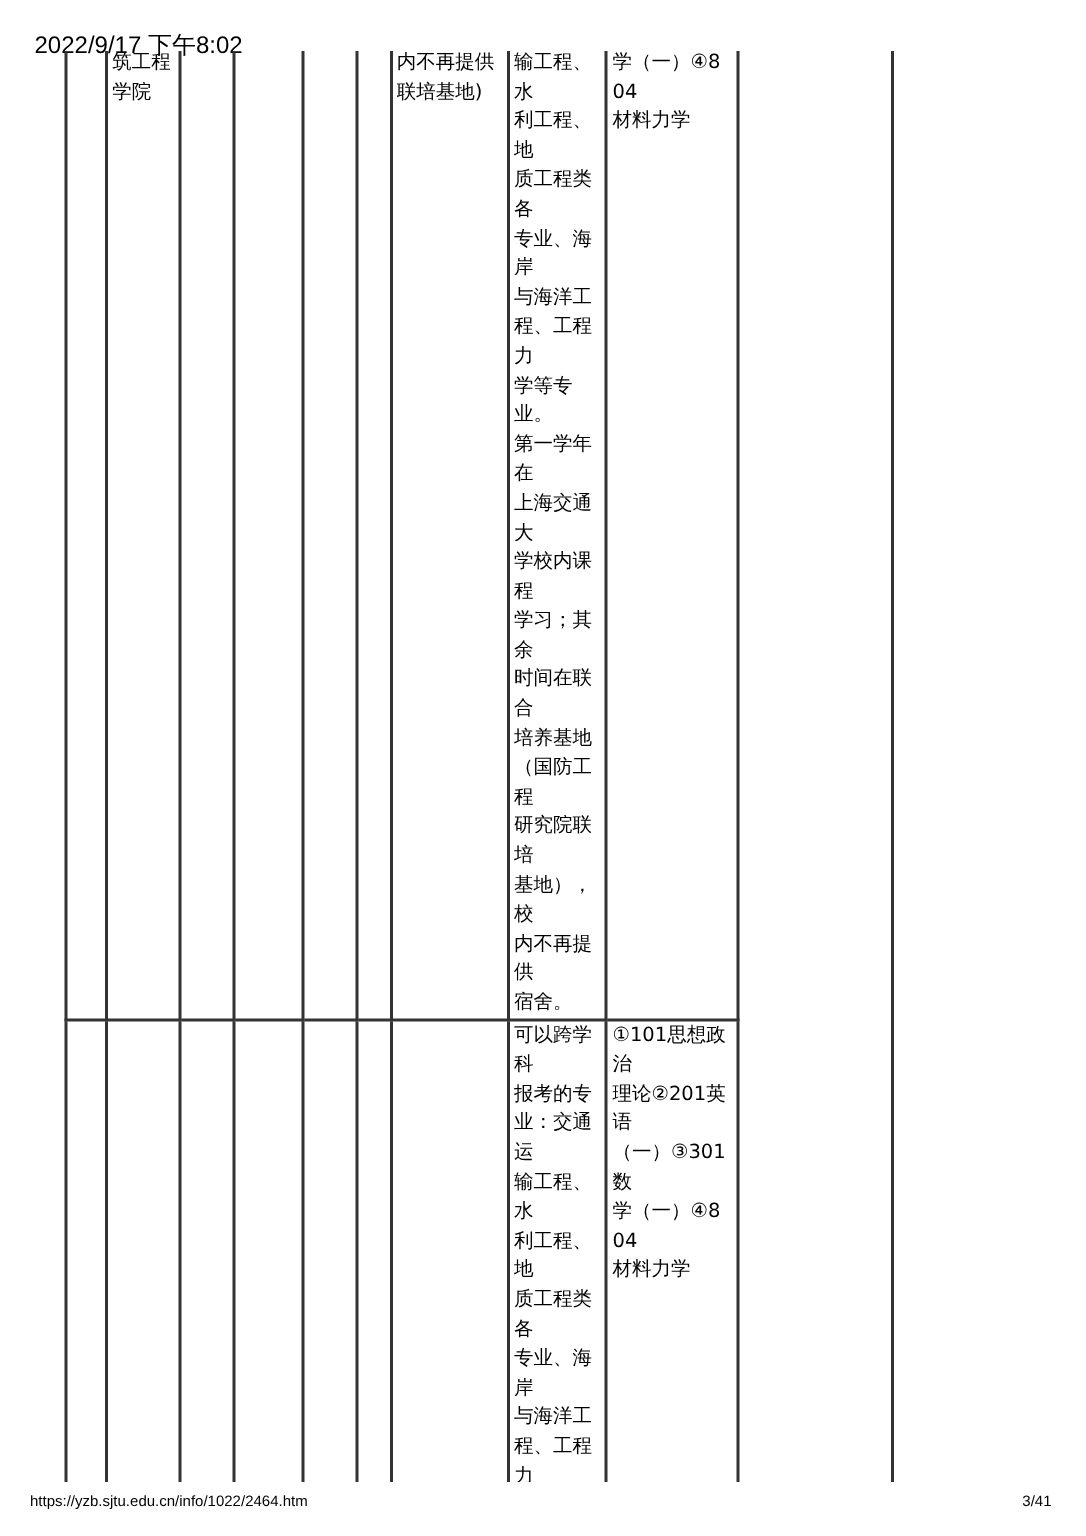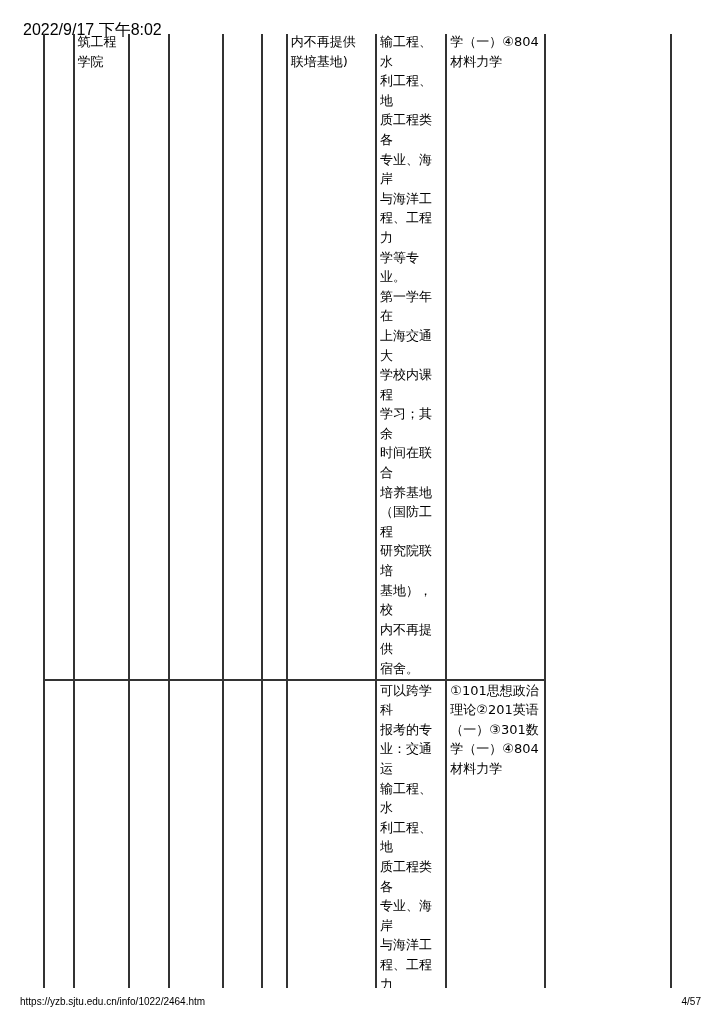--- a/index.html
+++ b/index.html
@@ -5,21 +5,21 @@
   * { box-sizing: border-box; margin: 0; padding: 0; }
   html, body { width: 724px; height: 1024px; background: #ffffff; overflow: hidden; }
   body { position: relative; font-family: "DejaVu Sans", "Liberation Sans", sans-serif; color: #000; }
   .hdr { position: absolute; top: 0; left: 0; width: 724px; height: 28px; font-family: "Liberation Sans", sans-serif; font-size: 16px; color: #000; }
   .hdr .dt { position: absolute; left: 23px; top: 20px; }
   .hdr .title { position: absolute; left: 0; width: 724px; top: 20px; text-align: center; }
   .ftr { position: absolute; top: 996px; left: 0; width: 724px; font-family: "Liberation Sans", sans-serif; font-size: 10px; }
   .ftr .url { position: absolute; left: 20px; top: 0; }
   .ftr .pg { position: absolute; right: 23px; top: 0; }
 
-  .clip { position: absolute; left: 0; top: 34px; width: 672px; height: 954px; overflow: hidden; }
+  .clip { position: absolute; left: 0; top: 34px; width: 596px; height: 954px; overflow: hidden; }
   table.cat { position: absolute; left: 43px; top: -4px; border-collapse: collapse; table-layout: fixed; }
   table.cat td { border: 2px solid #333; vertical-align: middle; font-size: 13px; line-height: 19.6px; padding: 0 3px; word-break: break-all; }
   table.cat td.top { vertical-align: top; }
   td.c-num { text-align: left; }
 
   col.w1 { width: 30px; } col.w2 { width: 57px; } col.w3 { width: 40px; } col.w4 { width: 55px; }
   col.w5 { width: 40px; } col.w6 { width: 25px; } col.w7 { width: 91px; } col.w8 { width: 71px; }
   col.w9 { width: 100px; } col.w10 { width: 130px; }
   .ml { white-space: pre-line; }
   tr.r1 td { height: 348px; }
@@ -123,14 +123,14 @@
 学（一）④804
 材料力学</td>
     </tr>
 
   </tbody>
     </table>
 </div>
 
 <div class="ftr">
   <span class="url">https://yzb.sjtu.edu.cn/info/1022/2464.htm</span>
-  <span class="pg">4/57</span>
+  <span class="pg">3/41</span>
 </div>
 
 </body></html>

